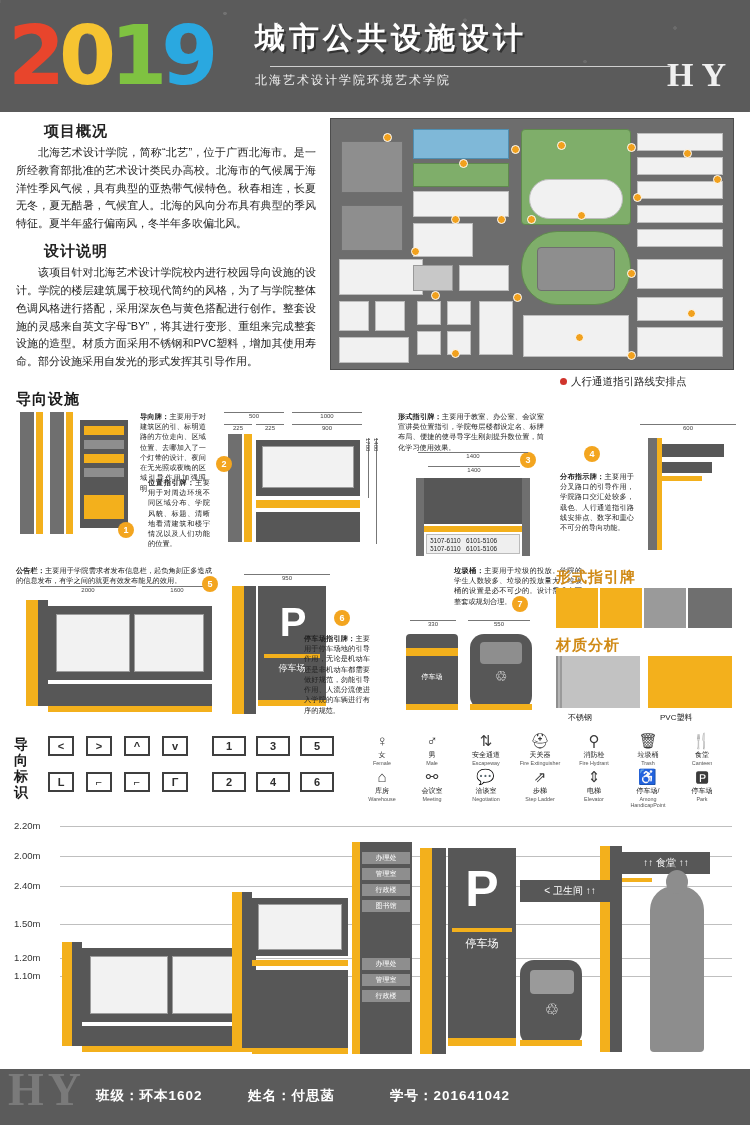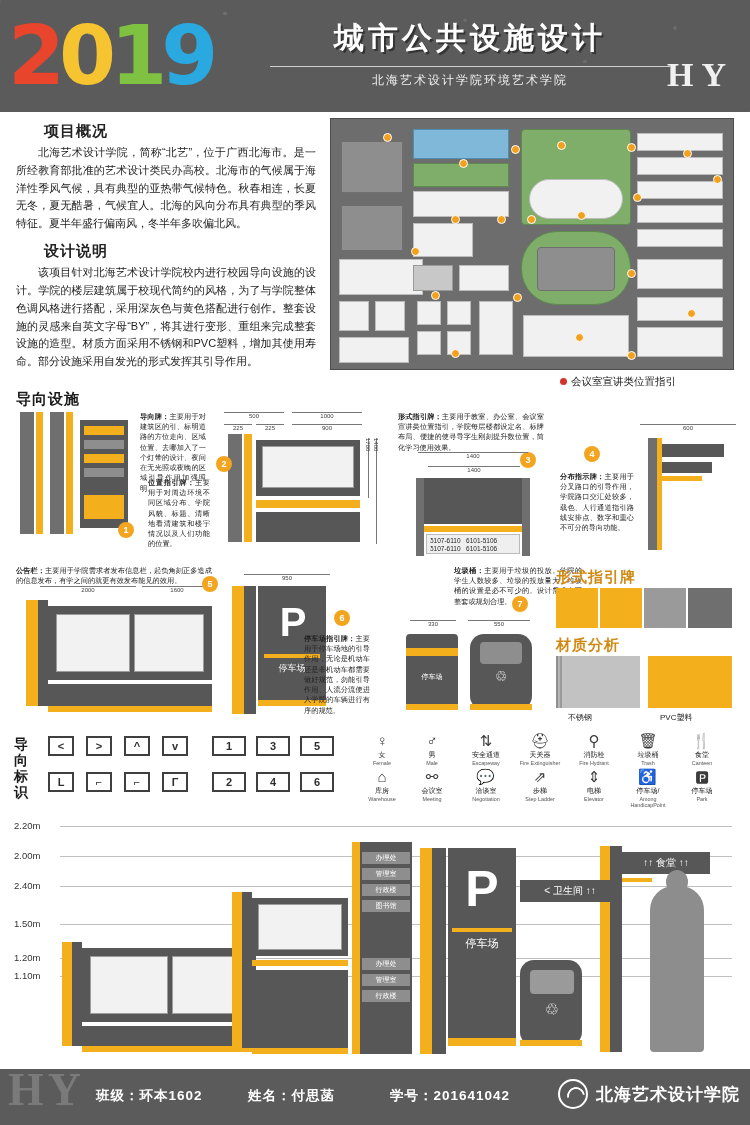--- a/index.html
+++ b/index.html
@@ -43,21 +43,21 @@
     font-size: 82px; font-weight: bold; letter-spacing: -6px;
     -webkit-text-stroke: 0px;
   }
   .year-logo span { display: inline-block; line-height: .9; }
   .y1 { color: #e8452c; }
   .y2 { color: #f6c431; }
   .y3 { color: #7fc241; }
   .y4 { color: #2aa8e0; }
   .title-wrap {
     position: absolute; left: 255px; top: 18px; width: 430px;
-    text-align: center;
+    text-align: left;
   }
   .main-title {
     font-size: 30px; font-weight: bold; color: #ffffff;
     letter-spacing: 4px;
     text-shadow: 2px 2px 0 #333;
     font-family: "DejaVu Sans", "Liberation Sans", sans-serif;
   }
   .title-rule {
     margin: 7px auto 5px; width: 400px; height: 1px; background: #cfcfcf;
   }
@@ -288,21 +288,21 @@
     <div class="map-pt" style="left:80px;top:128px;"></div>
     <div class="map-pt" style="left:100px;top:172px;"></div>
     <div class="map-pt" style="left:182px;top:174px;"></div>
     <div class="map-pt" style="left:296px;top:150px;"></div>
     <div class="map-pt" style="left:356px;top:190px;"></div>
     <div class="map-pt" style="left:244px;top:214px;"></div>
     <div class="map-pt" style="left:120px;top:230px;"></div>
     <div class="map-pt" style="left:296px;top:232px;"></div>
   </div>
   <div class="map-caption">
-    <span class="dot"></span><span>会议室宣讲类位置指引</span>
+    <span class="dot"></span><span>人行通道指引路线安排点</span>
   </div>
 
   <div class="body-head" style="left:16px;top:390px;">导向设施</div>
 
   <div class="sg sg-gray" style="left:20px;top:412px;width:14px;height:122px;"></div>
   <div class="sg sg-yellow" style="left:36px;top:412px;width:7px;height:122px;"></div>
   <div class="sg sg-gray" style="left:50px;top:412px;width:14px;height:122px;"></div>
   <div class="sg sg-yellow" style="left:66px;top:412px;width:7px;height:122px;"></div>
   <div class="sg sg-dgray" style="left:80px;top:420px;width:48px;height:108px;"></div>
   <div class="sg sg-yellow" style="left:84px;top:426px;width:40px;height:9px;"></div>
@@ -575,19 +575,15 @@
 
     <div class="sg" style="left:650px;top:74px;width:54px;height:166px;background:#8d8d8d;border-radius:24px 24px 4px 4px;"></div>
     <div class="sg" style="left:666px;top:58px;width:22px;height:24px;background:#8d8d8d;border-radius:50%;"></div>
   </div>
 
   <div class="footer">
     <div class="hy-footer">HY</div>
     <div class="footer-item" style="left:96px;">班级：环本1602</div>
     <div class="footer-item" style="left:248px;">姓名：付思菡</div>
     <div class="footer-item" style="left:390px;">学号：201641042</div>
-    <div class="school-mark">
-      <div class="circle"></div>
-      <div class="name">北海艺术设计学院</div>
-    </div>
   </div>
 
 </div>
 
 </body></html>

